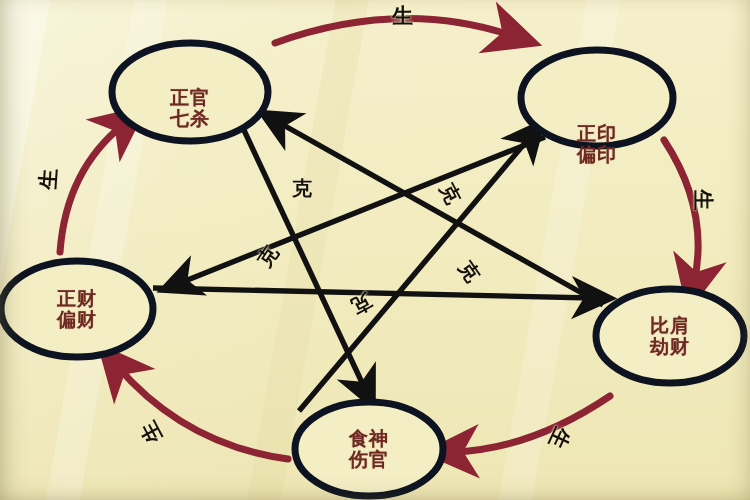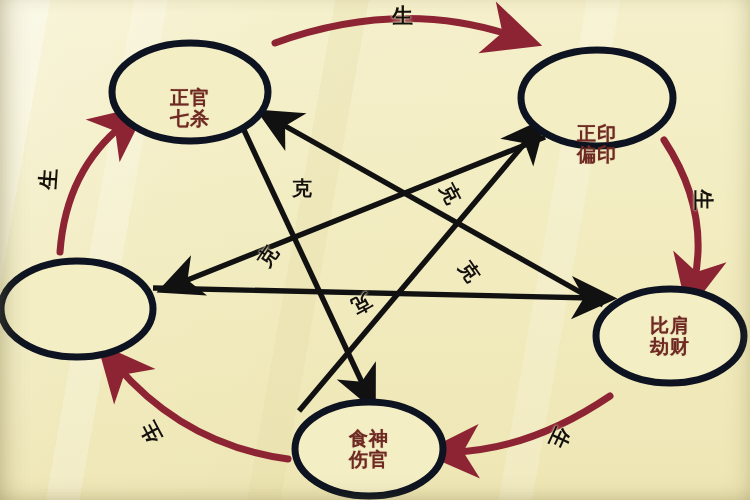--- a/index.html
+++ b/index.html
@@ -126,20 +126,24 @@
     <span class="ln2">偏印</span>
   </div>
   <div class="node-label" style="left:670px;top:336px;transform:translate(-50%,-50%);">
     <span>比肩</span>
     <span class="ln2">劫财</span>
   </div>
   <div class="node-label" style="left:369px;top:449px;transform:translate(-50%,-50%);">
     <span>食神</span>
     <span class="ln2">伤官</span>
   </div>
+  <div class="node-label" style="left:77px;top:309px;transform:translate(-50%,-50%);">
+    <span>正财</span>
+    <span class="ln2">偏财</span>
+  </div>
 
   <div class="arc-label" style="left:392px;top:2px;">生</div>
   <div class="arc-label" style="left:692px;top:186px;transform:rotate(90deg);">生</div>
   <div class="arc-label" style="left:549px;top:424px;transform:rotate(115deg);">生</div>
   <div class="arc-label" style="left:141px;top:418px;transform:rotate(-118deg);">生</div>
   <div class="arc-label" style="left:38px;top:165px;transform:rotate(-86deg);">生</div>
 
   <div class="star-label" style="left:292px;top:175px;">克</div>
   <div class="star-label" style="left:440px;top:180px;transform:rotate(62deg);">克</div>
   <div class="star-label" style="left:258px;top:243px;transform:rotate(-56deg);">克</div>

